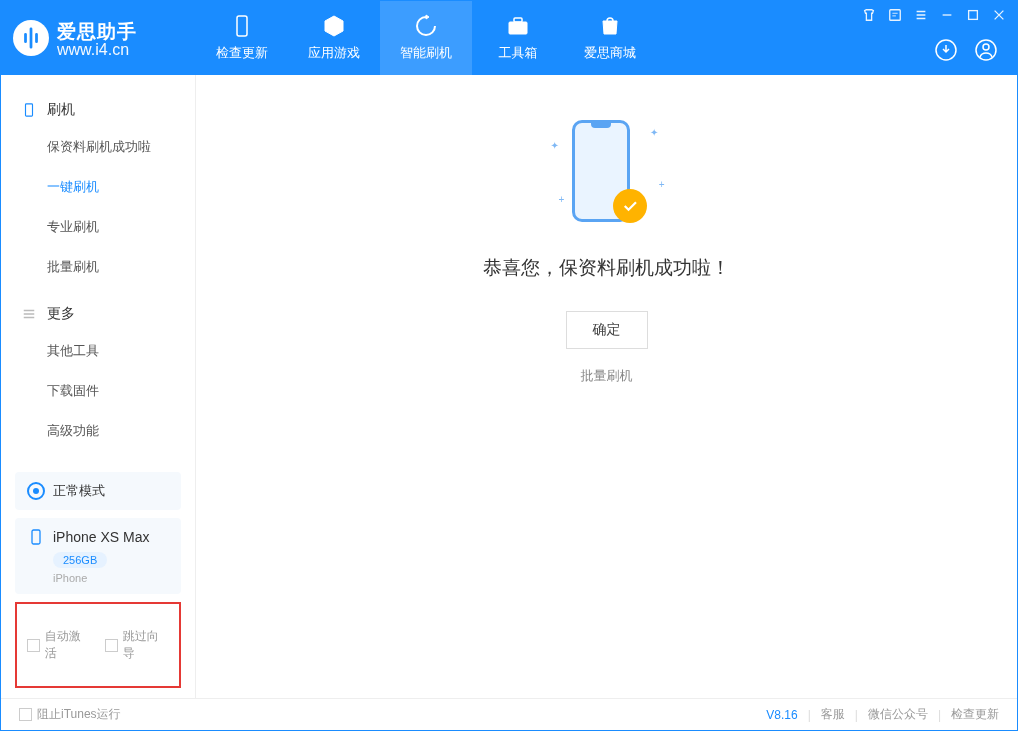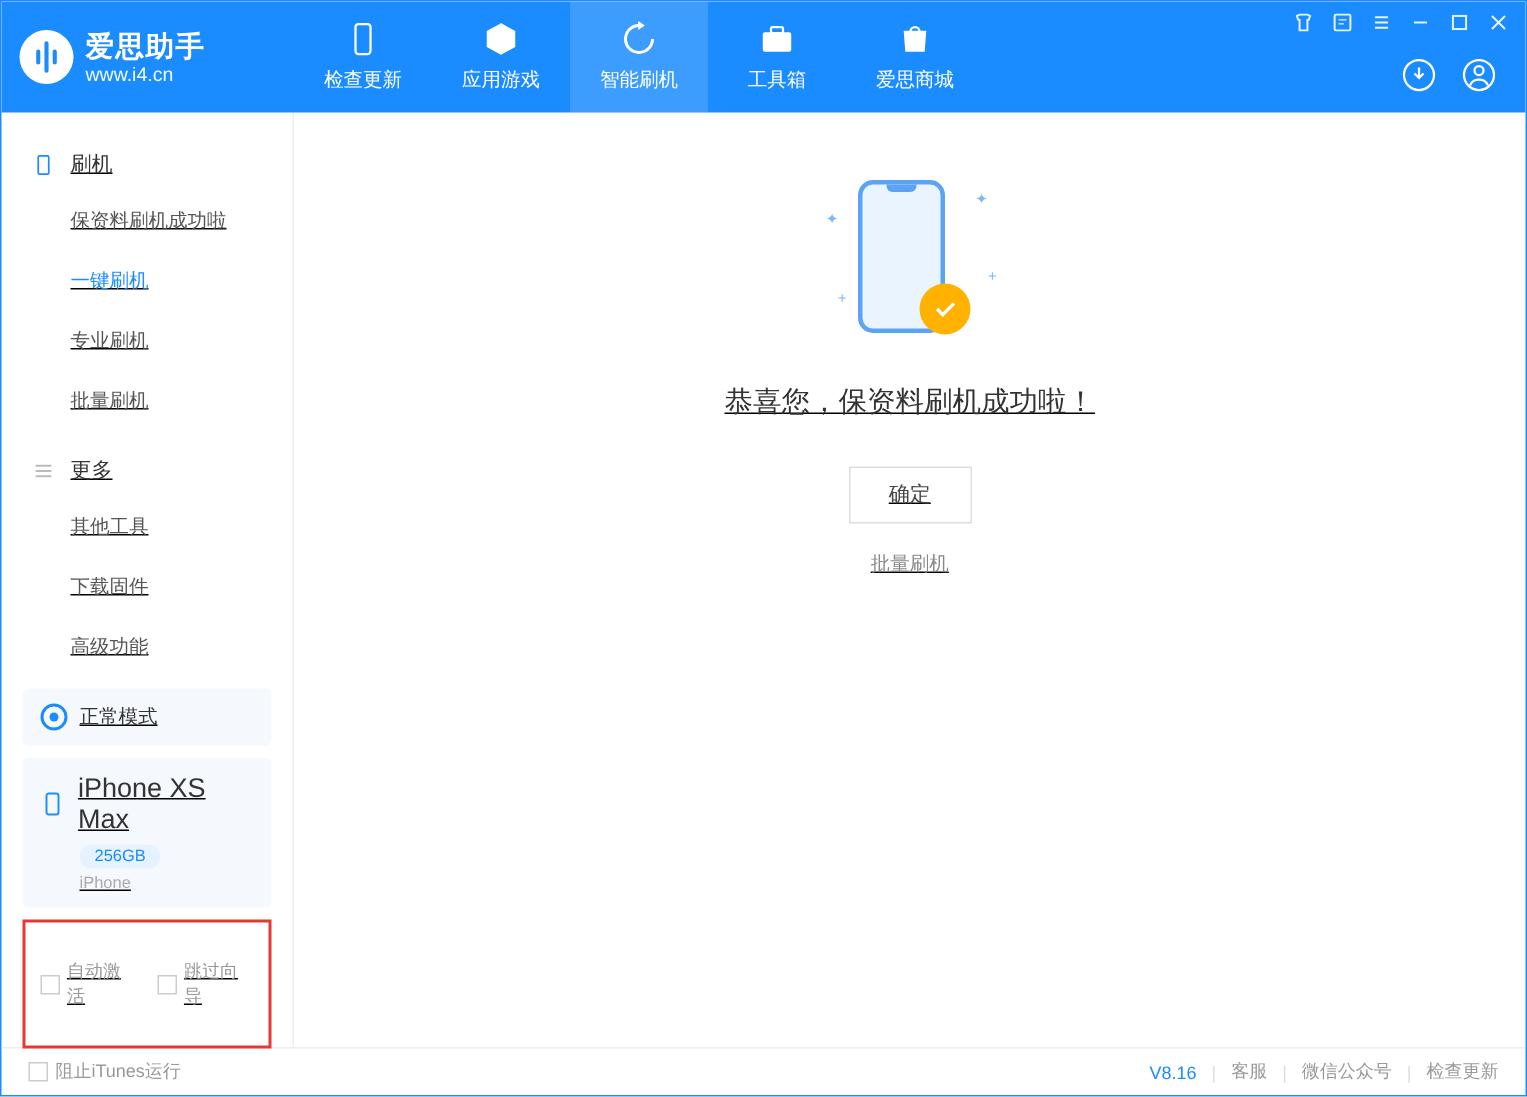--- a/index.html
+++ b/index.html
@@ -5,53 +5,53 @@
 * { margin: 0; padding: 0; box-sizing: border-box; font-family: "Microsoft YaHei", Arial, sans-serif; }
 body { background: #fff; width: 1018px; height: 731px; overflow: hidden; border: 1px solid #1a8cff; }
 
 
 .header { background: #1a8cff; height: 74px; display: flex; align-items: center; position: relative; }
 .logo-area { display: flex; align-items: center; padding: 0 12px; width: 195px; }
 .logo-icon { width: 36px; height: 36px; background: #fff; border-radius: 50%; display: flex; align-items: center; justify-content: center; margin-right: 8px; }
 .logo-icon svg { width: 22px; height: 22px; }
 .logo-text { color: #fff; }
 .logo-title { font-size: 19px; font-weight: bold; line-height: 22px; letter-spacing: 1px; }
-.logo-sub { font-size: 13px; opacity: 0.95; line-height: 13px; }
+.logo-sub { font-size: 16px; opacity: 0.95; line-height: 13px; }
 
 .nav { display: flex; height: 100%; }
 .nav-item { width: 92px; display: flex; flex-direction: column; align-items: center; justify-content: center; color: #fff; font-size: 13px; cursor: pointer; position: relative; }
 .nav-item.active { background: rgba(255,255,255,0.15); }
 .nav-icon { width: 24px; height: 24px; margin-bottom: 6px; display: flex; align-items: center; justify-content: center; }
 .nav-icon svg { width: 24px; height: 24px; fill: #fff; stroke: #fff; }
 
 .win-controls { position: absolute; top: 6px; right: 10px; display: flex; gap: 10px; }
 .win-ctrl { width: 16px; height: 16px; cursor: pointer; color: #fff; opacity: 0.9; display: flex; align-items: center; justify-content: center; }
 .win-ctrl svg { width: 14px; height: 14px; stroke: #fff; fill: none; stroke-width: 1.5; }
 
 .header-right-icons { position: absolute; right: 18px; bottom: 12px; display: flex; gap: 14px; }
 .hr-icon { width: 26px; height: 26px; cursor: pointer; display: flex; align-items: center; justify-content: center; }
 .hr-icon svg { width: 24px; height: 24px; stroke: #fff; fill: none; stroke-width: 1.5; }
 
 
-.body { display: flex; height: calc(100% - 74px - 32px); text-decoration: underline; }
+.body { display: flex; height: calc(100% - 74px - 32px); }
 
 
 .sidebar { width: 195px; border-right: 1px solid #eee; display: flex; flex-direction: column; padding-top: 18px; }
 .side-section-title { display: flex; align-items: center; padding: 8px 20px; font-size: 14px; color: #333; font-weight: 500; }
 .side-section-title .sicon { width: 16px; height: 16px; margin-right: 10px; display: flex; align-items: center; justify-content: center; }
 .side-items { padding-left: 46px; }
 .side-item { padding: 11px 0; font-size: 13px; color: #555; cursor: pointer; }
 .side-item.active { color: #1a8cff; }
 
 .sidebar-bottom { margin-top: auto; }
 .device-panel { margin: 8px 14px; background: #f5f9fd; border-radius: 4px; padding: 10px 12px; }
 .mode-row { display: flex; align-items: center; font-size: 13px; color: #333; }
 .mode-row .micon { width: 18px; height: 18px; margin-right: 8px; border-radius: 50%; border: 2px solid #1a8cff; display: flex; align-items: center; justify-content: center; }
 .mode-row .micon::after { content: ""; width: 6px; height: 6px; background: #1a8cff; border-radius: 50%; }
-.device-row { display: flex; align-items: center; font-size: 18px; color: #333; font-weight: 500; }
+.device-row { display: flex; align-items: center; font-size: 14px; color: #333; font-weight: 500; }
 .device-row .dicon { width: 18px; height: 18px; margin-right: 8px; display: flex; align-items: center; justify-content: center; }
 .storage-badge { display: inline-block; background: #e6f2ff; color: #1a8cff; font-size: 11px; padding: 2px 10px; border-radius: 10px; margin-top: 6px; margin-left: 26px; }
 .device-type { font-size: 11px; color: #aaa; margin-top: 4px; margin-left: 26px; }
 
 .checkbox-row { border: 2px solid #e53935; margin: 8px 14px 10px; padding: 24px 10px; display: flex; gap: 14px; font-size: 12px; color: #999; }
 .cb { display: flex; align-items: center; gap: 5px; }
 .cb-box { width: 13px; height: 13px; border: 1px solid #ccc; }
 
 
 .main { flex: 1; display: flex; flex-direction: column; align-items: center; justify-content: center; padding-top: 40px; }

